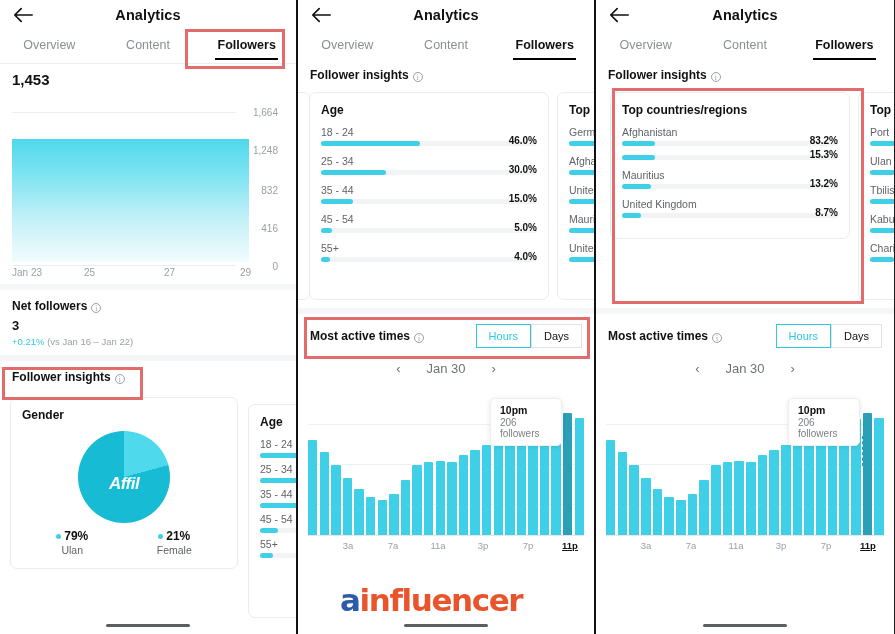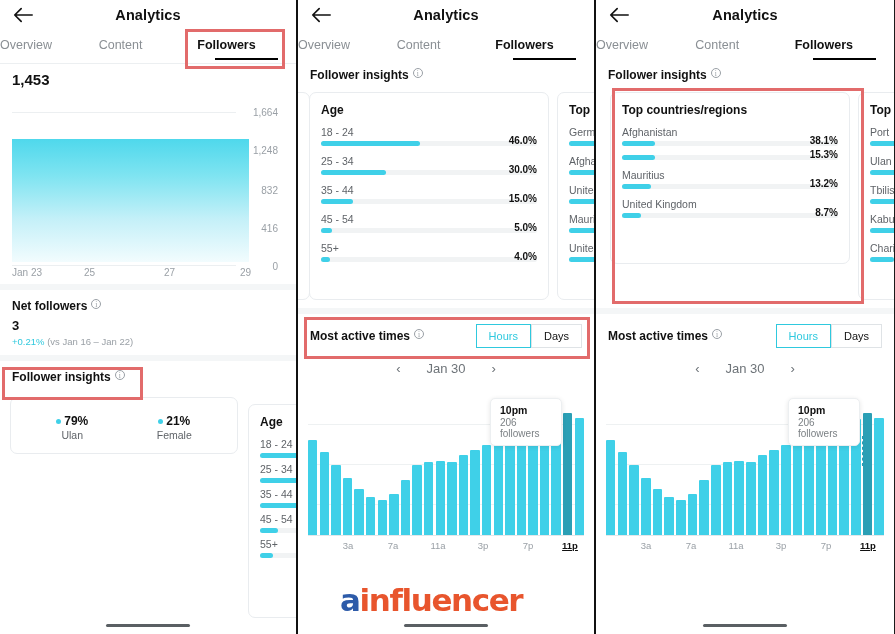--- a/index.html
+++ b/index.html
@@ -49,20 +49,21 @@
   }
   .tabs {
     position: relative;
     height: 33px;
     display: flex;
     align-items: center;
     background: #fff;
   }
   .tab {
     flex: 1;
+    text-align: center;
     font-size: 12.5px;
     color: #8a8f94;
     position: relative;
     height: 33px;
     line-height: 30px;
     cursor: pointer;
   }
   .tab.active { color: #111; font-weight: bold; }
   .tab.active:after {
     content: "";
@@ -120,21 +121,21 @@
     text-align: right;
   }
   .section {
     padding: 9px 12px 8px 12px;
   }
   .sec-title {
     font-size: 12px;
     font-weight: bold;
     color: #111;
     display: flex;
-    align-items: flex-start;
+    align-items: flex-end;
     gap: 4px;
   }
   .info-ico {
     display: inline-block;
     width: 10px; height: 10px;
     border: 1px solid #9aa0a6;
     border-radius: 50%;
     font-size: 7.5px;
     line-height: 9px;
     text-align: center;
@@ -340,20 +341,26 @@
 
     <div class="section" style="padding-bottom:4px">
       <div class="sec-title">
         <span>Follower insights</span>
         <span class="info-ico">i</span>
       </div>
     </div>
 
     <div class="cards-row" style="padding-left:10px">
       <div class="card" style="width:228px">
+        <div class="card-title">Gender</div>
+        <div class="pie-wrap">
+          <div class="pie">
+            <div class="pie-mark">Affil</div>
+          </div>
+        </div>
         <div class="legend">
           <div class="leg">
             <div class="leg-top">
                 <span class="dot"></span>
                 <span>79%</span>
               </div>
             <div class="leg-bot">Ulan</div>
           </div>
           <div class="leg">
             <div class="leg-top">
@@ -592,28 +599,28 @@
       <div class="tab active">Followers</div>
     </div>
 
     <div style="padding:5px 12px 2px 12px">
       <div class="sec-title">
         <span>Follower insights</span>
         <span class="info-ico">i</span>
       </div>
     </div>
 
-    <div class="card" style="position:absolute; left:14px; top:92px; width:240px; height:172px;">
+    <div class="card" style="position:absolute; left:14px; top:92px; width:240px; height:147px;">
       <div class="card-title">Top countries/regions</div>
       <div class="stat-row" style="margin-bottom:9px">
         <div class="stat-label">Afghanistan</div>
         <div class="stat-track">
             <div class="stat-fill" style="width:15.5%"></div>
           </div>
-        <div class="stat-pct">38.1%</div>
+        <div class="stat-pct">83.2%</div>
       </div>
       <div class="stat-row" style="margin-bottom:9px">
         <div class="stat-track">
             <div class="stat-fill" style="width:15.3%"></div>
           </div>
         <div class="stat-pct">15.3%</div>
       </div>
       <div class="stat-row" style="margin-bottom:9px">
         <div class="stat-label">Mauritius</div>
         <div class="stat-track">

